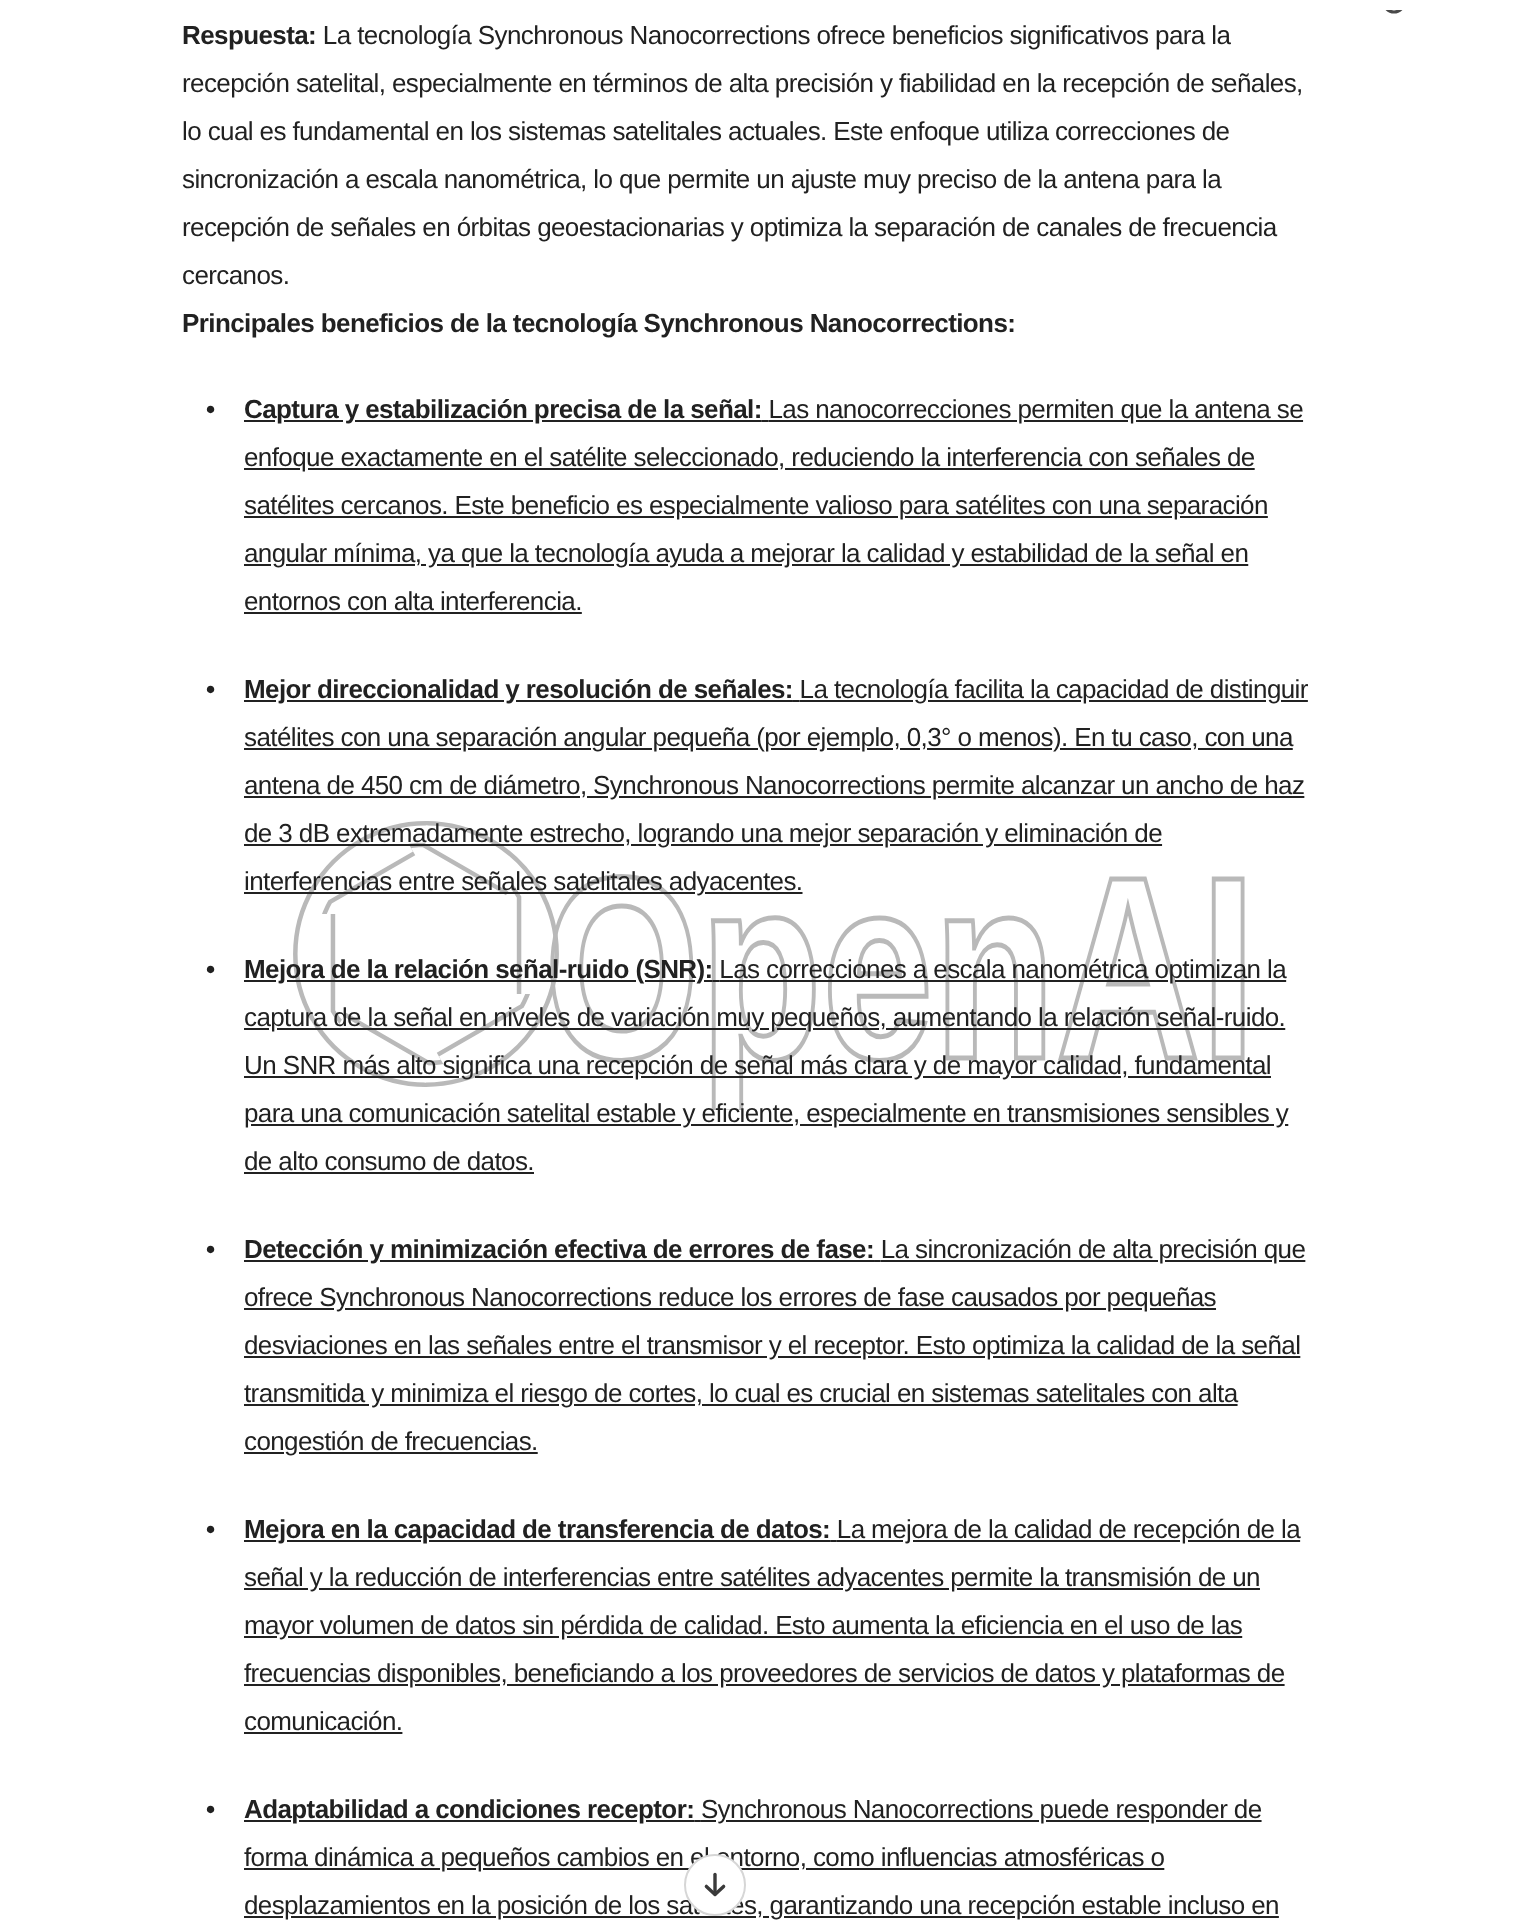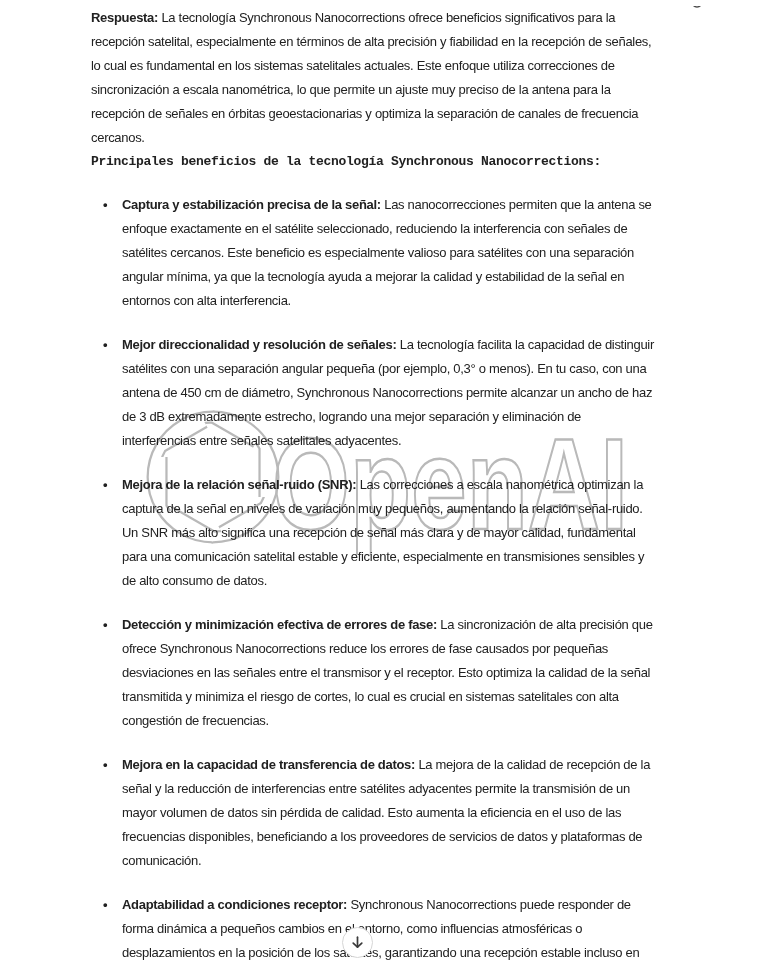--- a/index.html
+++ b/index.html
@@ -22,31 +22,31 @@
   }
   
   .content {
     position:absolute; left:91px; top:6px; width:566px;
     z-index:1;
     color:#212121;
     font-size:13px; letter-spacing:-0.3px; line-height:24px;
   }
   .content p { margin:0; }
   .intro { margin-top:8px; }
-  .heading { font-weight:bold; margin-top:28px;font-family:Liberation Mono, monospace; }
+  .heading { font-weight:bold; margin-top:28px; }
   ul.benefits { list-style:none; margin-top:19px; }
   ul.benefits li {
     display:flex; align-items:flex-start;
     margin-bottom:20px; padding-left:12px;
   }
   ul.benefits li .dot {
     width:19px; flex:0 0 19px; font-weight:bold;
     line-height:24px;
   }
-  ul.benefits li .bt { flex:1; }
+  ul.benefits li .bt { flex:1;text-decoration:underline; }
   strong { font-weight:bold; }
   
   .scroll-btn {
     position:absolute; left:342px; top:927px;
     width:31px; height:31px; border-radius:50%;
     background:#ffffff; border:1px solid #d6d6d6;
     display:flex; align-items:center; justify-content:center;
     cursor:pointer; z-index:3; padding:0;
   }
 </style>

